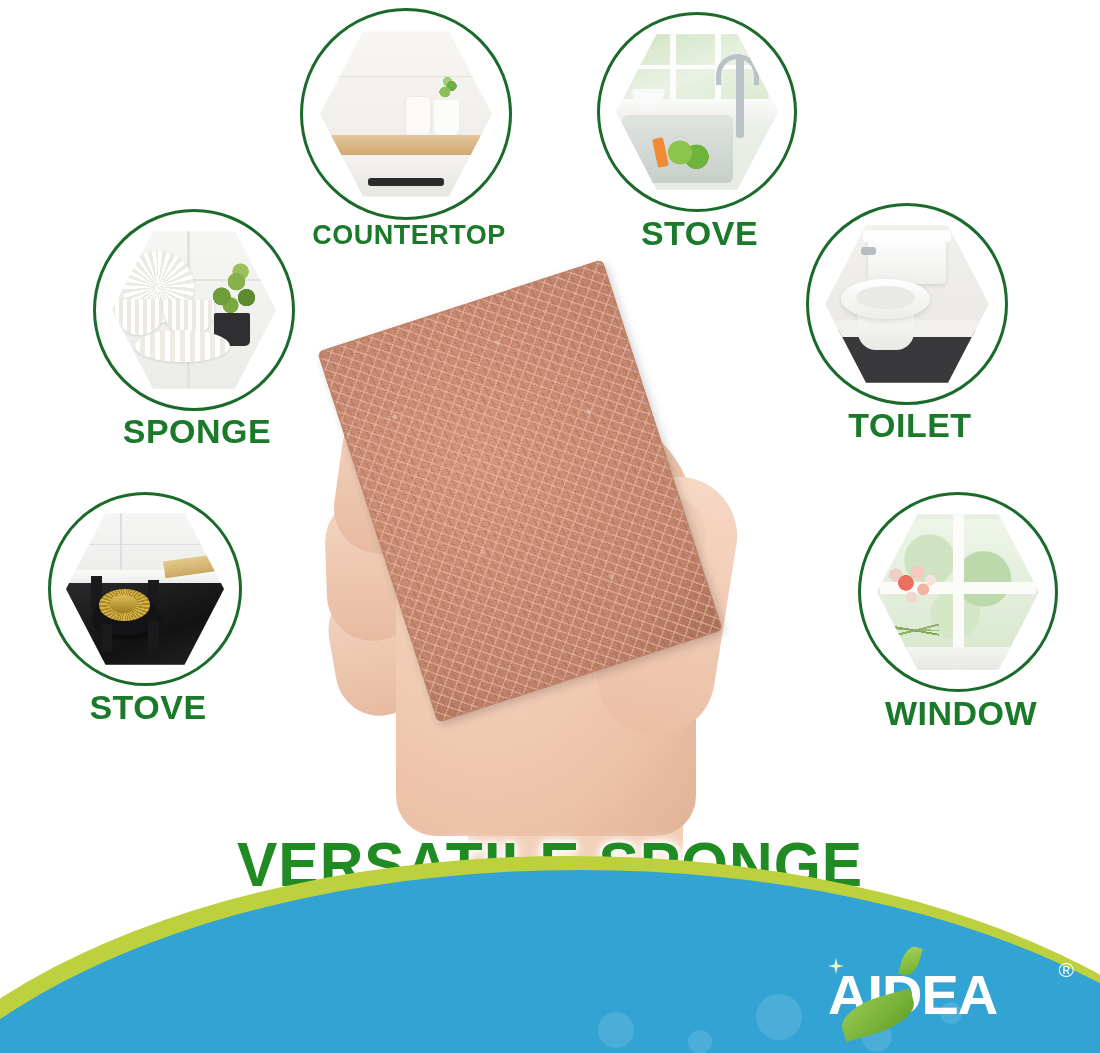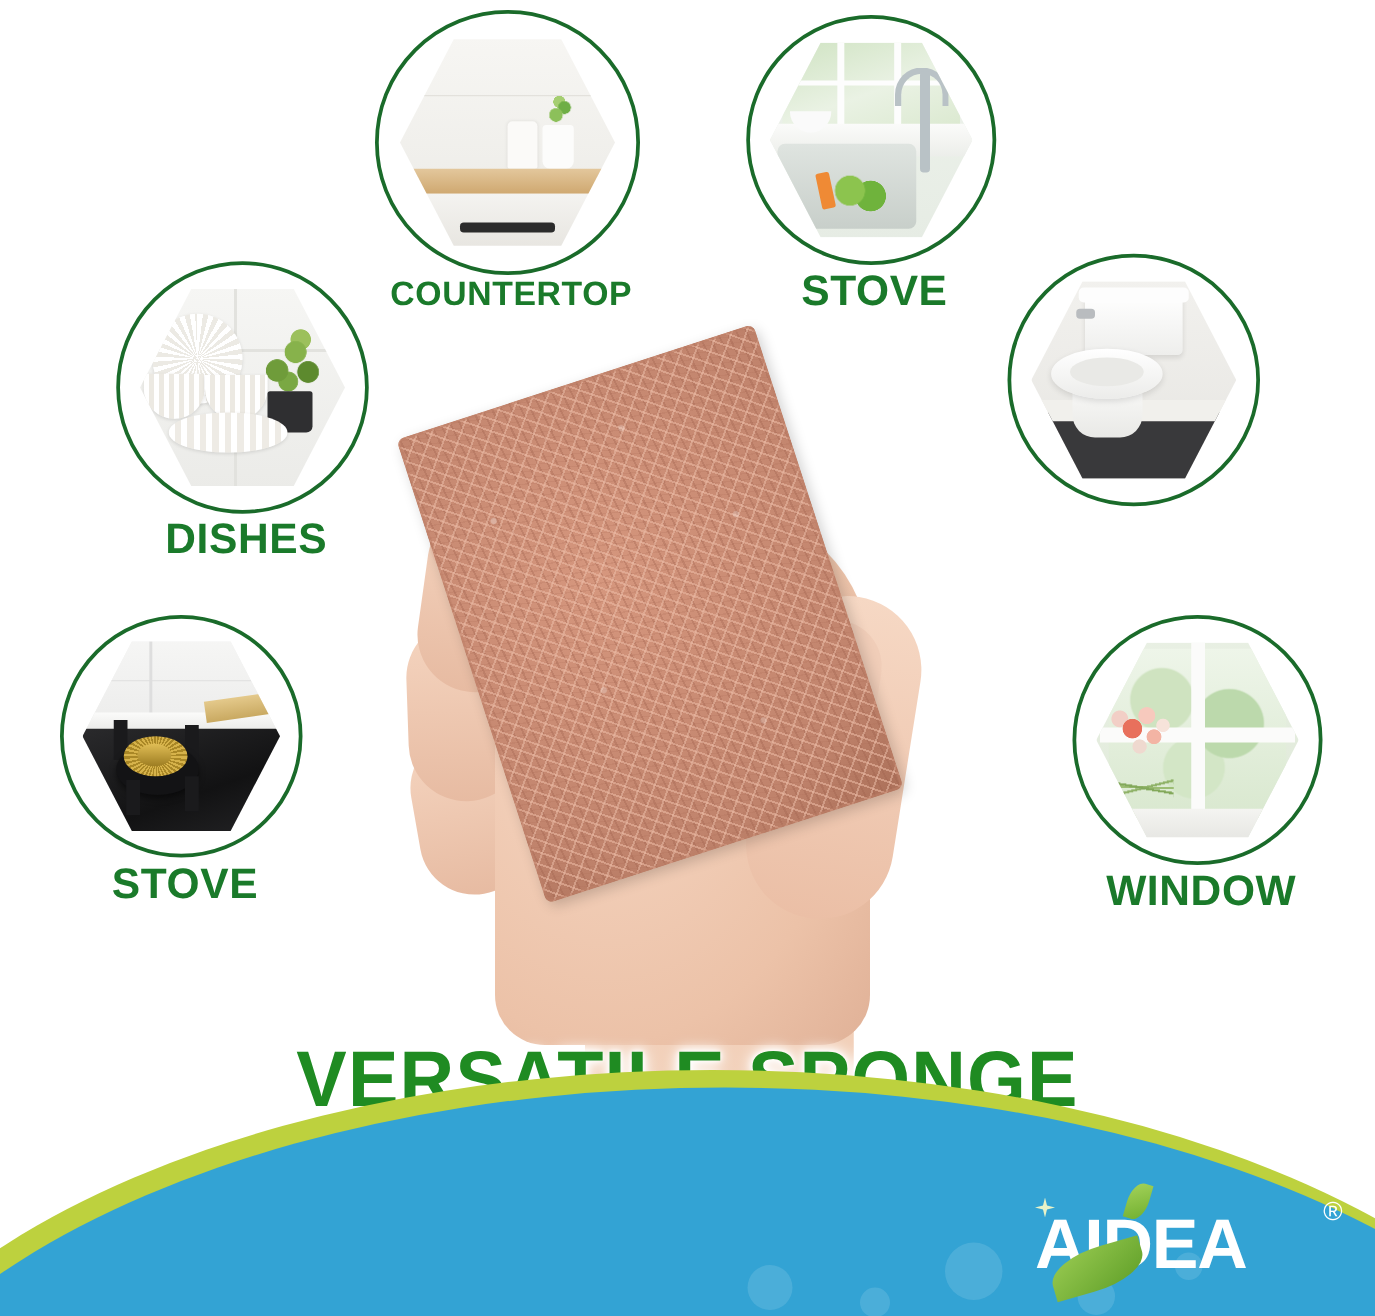--- a/index.html
+++ b/index.html
@@ -240,38 +240,39 @@
         <div class="sh ds-bg"></div>
         <div class="sh ds-tile"></div>
         <div class="sh ds-bush"></div>
         <div class="sh ds-plate"></div>
         <div class="sh ds-pot"></div>
         <div class="sh ds-bowl1"></div>
         <div class="sh ds-bowl2"></div>
         <div class="sh ds-oval"></div>
       </div>
     </div>
-    <div class="label" style="top:203px;font-size:34px;">DISHES</div>
+    <div class="label" style="top:203px;font-size:34px;">SPONGE</div>
   </div>
 
   <div class="badge" id="badge-toilet" style="left:806px;top:203px;width:208px;height:258px;">
     <div class="ring" style="width:202px;height:202px;"></div>
     <div class="photo" style="left:19px;top:19px;width:164px;height:164px;">
       <div class="scene">
         <div class="sh tl-bg"></div>
         <div class="sh tl-floor"></div>
         <div class="sh tl-base"></div>
         <div class="sh tl-tank"></div>
         <div class="sh tl-lid"></div>
         <div class="sh tl-lever"></div>
         <div class="sh tl-body"></div>
         <div class="sh tl-seat"></div>
         <div class="sh tl-seat-in"></div>
       </div>
     </div>
+    <div class="label" style="top:203px;font-size:34px;">TOILET</div>
   </div>
 
   <div class="badge" id="badge-window" style="left:858px;top:492px;width:206px;height:258px;">
     <div class="ring" style="width:200px;height:200px;"></div>
     <div class="photo" style="left:19px;top:19px;width:162px;height:162px;">
       <div class="scene">
         <div class="sh wn-bg"></div>
         <div class="sh wn-view"></div>
         <div class="sh wn-frame-v"></div>
         <div class="sh wn-frame-h"></div>

